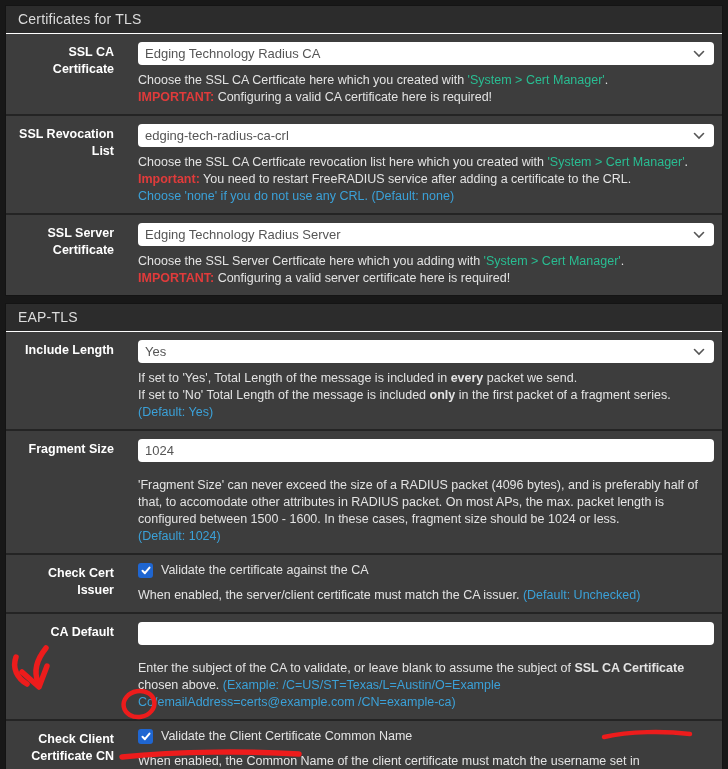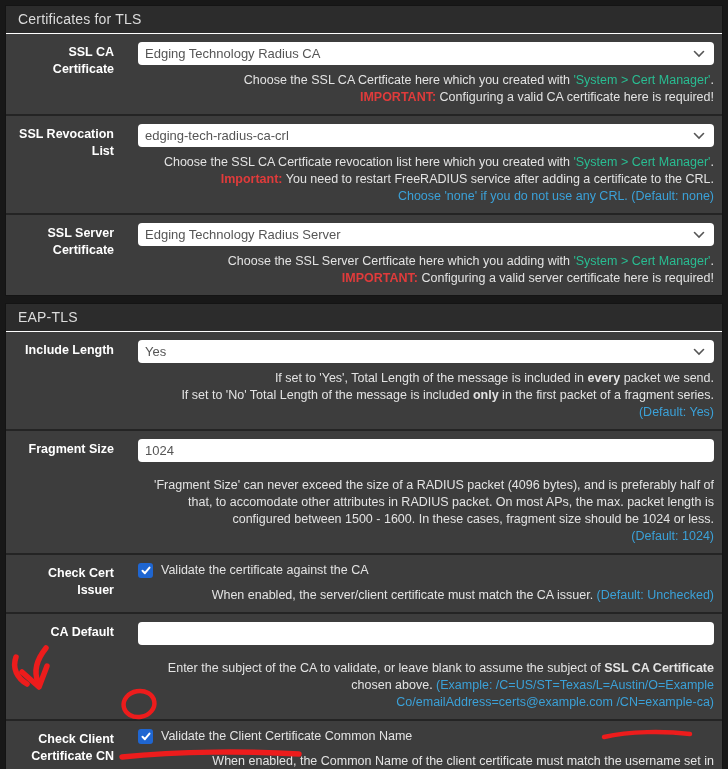--- a/index.html
+++ b/index.html
@@ -38,21 +38,21 @@
   }
   .checkbox-row {
     display:flex; align-items:flex-start; gap:8px; height:17px; margin-bottom:7px;
     color:var(--help-text,#e3e3e3); font-size:12.5px;
   }
   .checkbox {
     width:15px; height:15px; min-width:15px; border-radius:3px;
     background:var(--checkbox,#1f66d1); display:flex; align-items:center; justify-content:center;
     cursor:pointer;
   }
-  .help-line { color:var(--help-text,#e3e3e3); font-size:12.5px; line-height:17px;text-align:right; }
+  .help-line { color:var(--help-text,#e3e3e3); font-size:12.5px; line-height:17px; }
   .seg-n {}
   .seg-b { font-weight:bold; }
   .seg-l { color:var(--green,#29bd92); cursor:pointer; }
   .seg-i { color:var(--blue,#3ba1d8); }
   .seg-db { color:var(--red,#e03b3b); font-weight:bold; }
   .annot-overlay {
     position:absolute; left:0; top:0; width:728px; height:769px;
     pointer-events:none; z-index:5;
   }
   .annot { fill:none; stroke:var(--annot,#ed1c1c); stroke-linecap:round; stroke-linejoin:round; }

